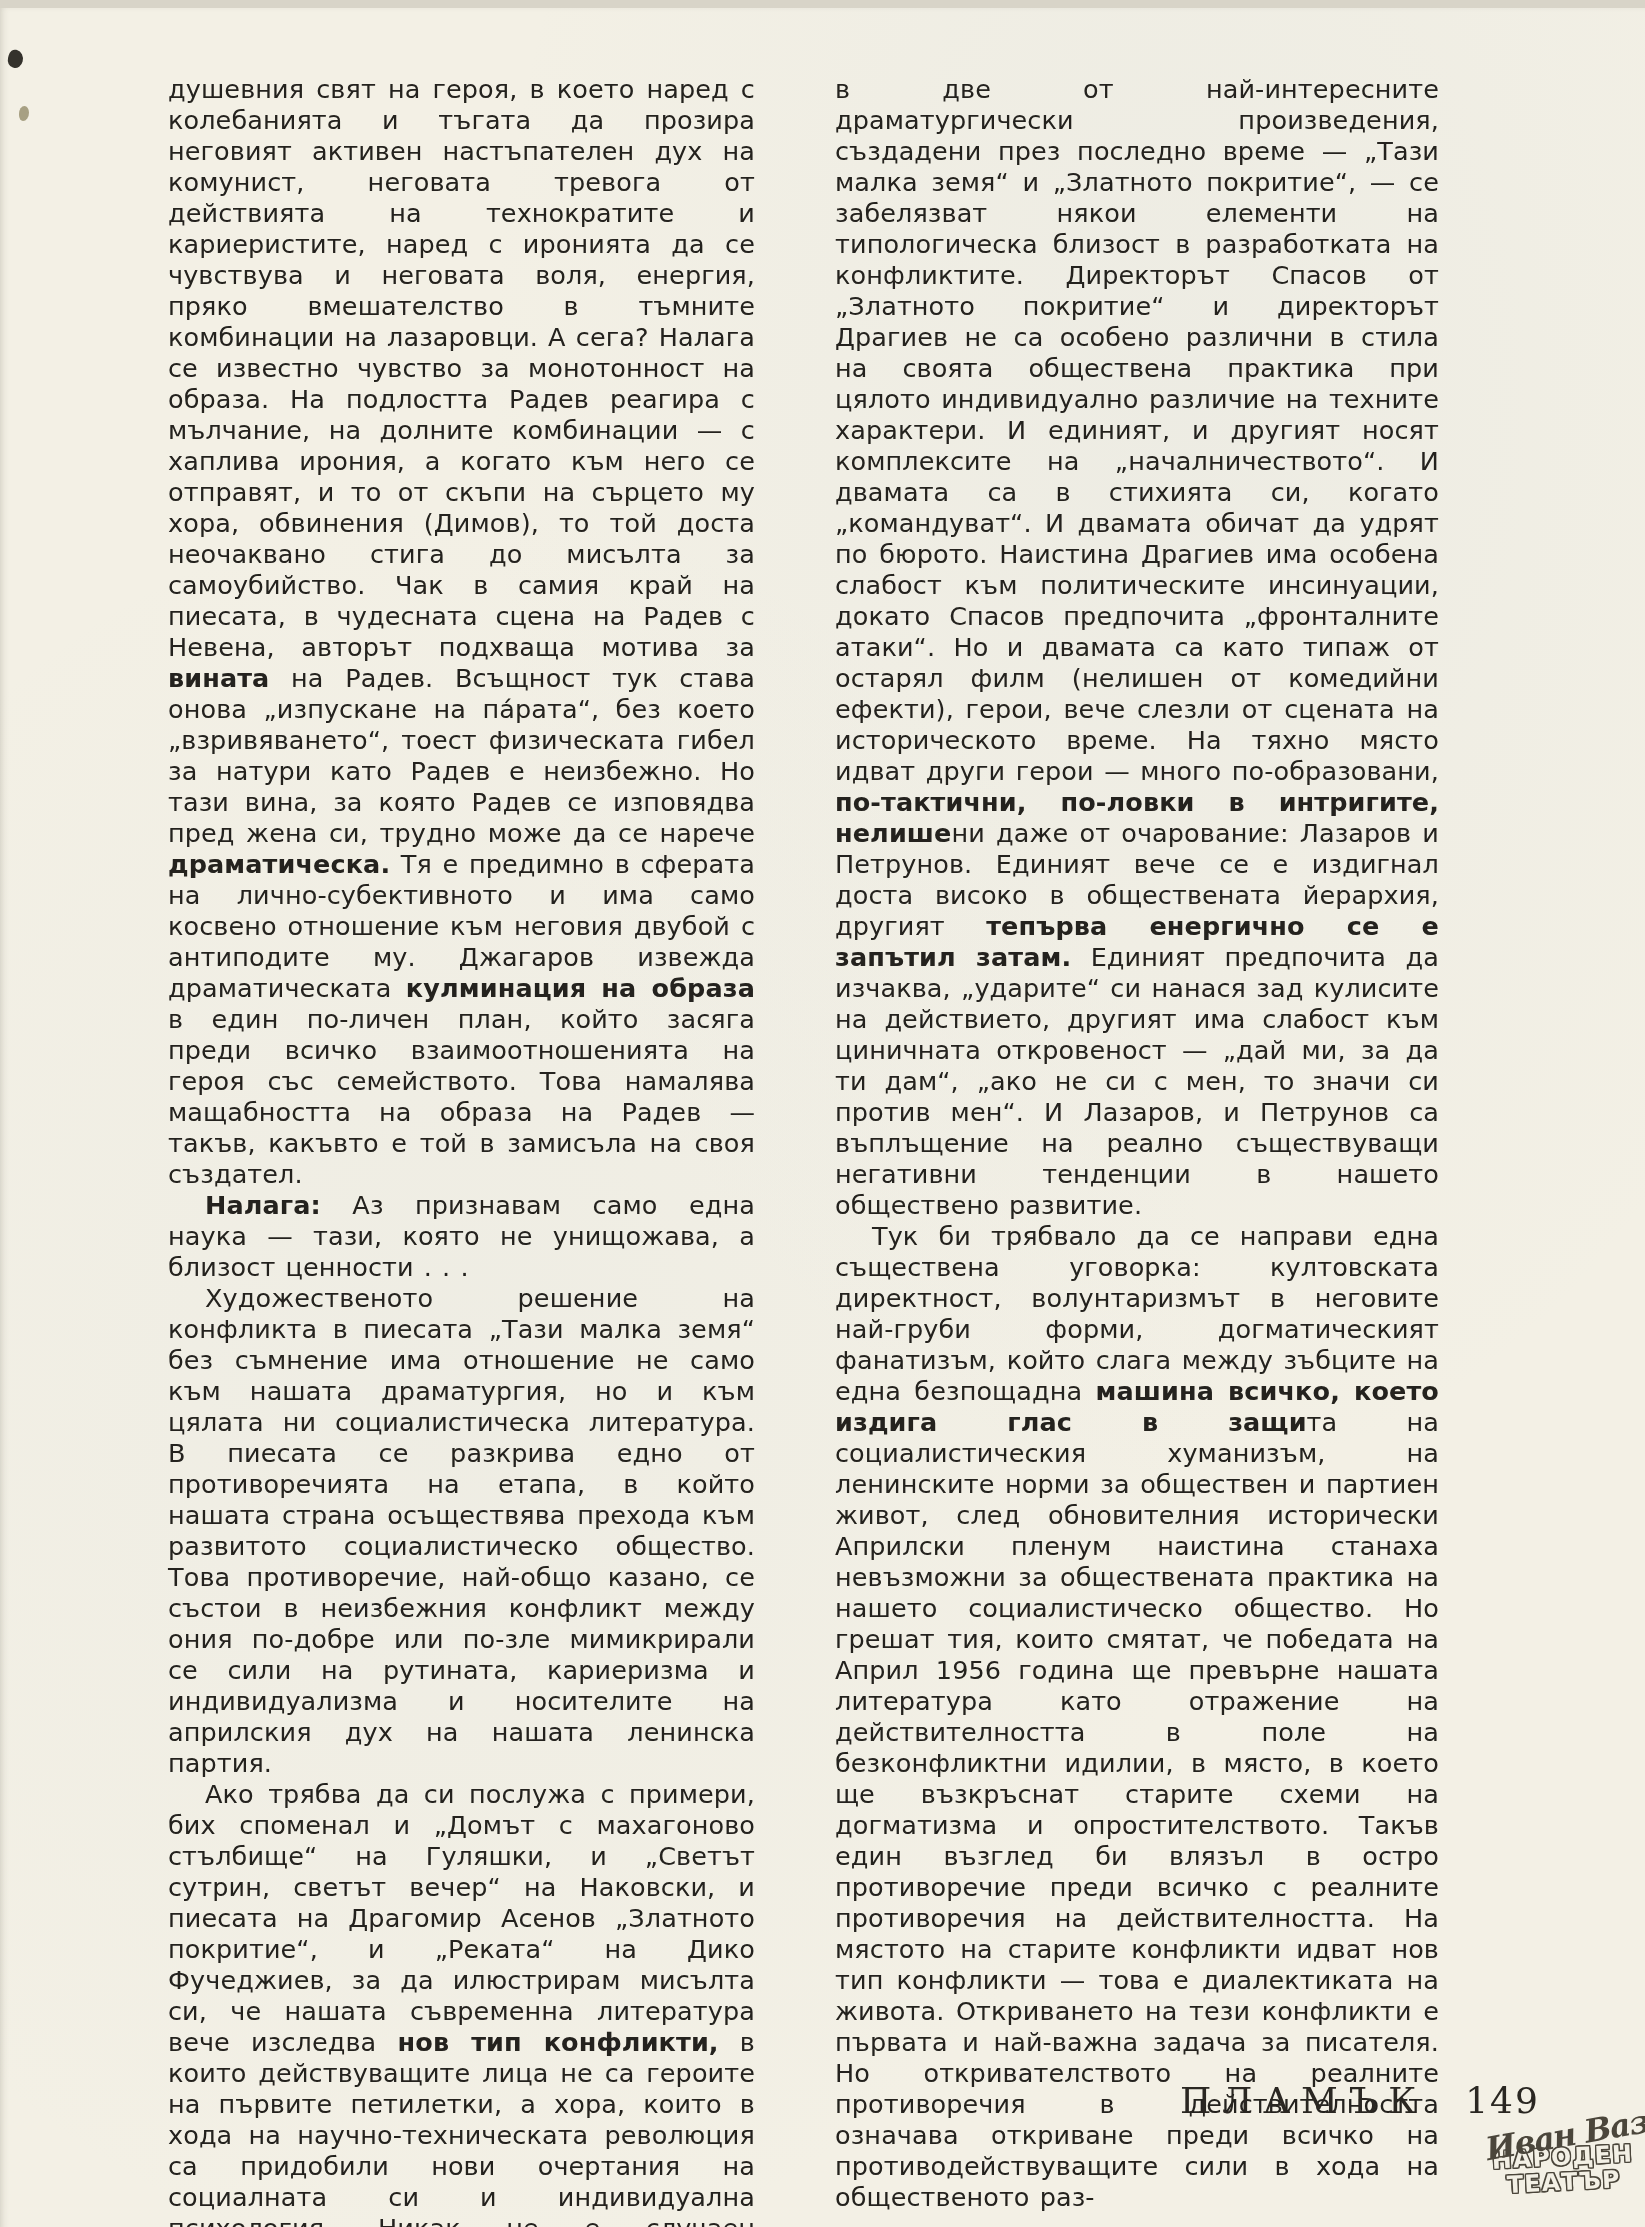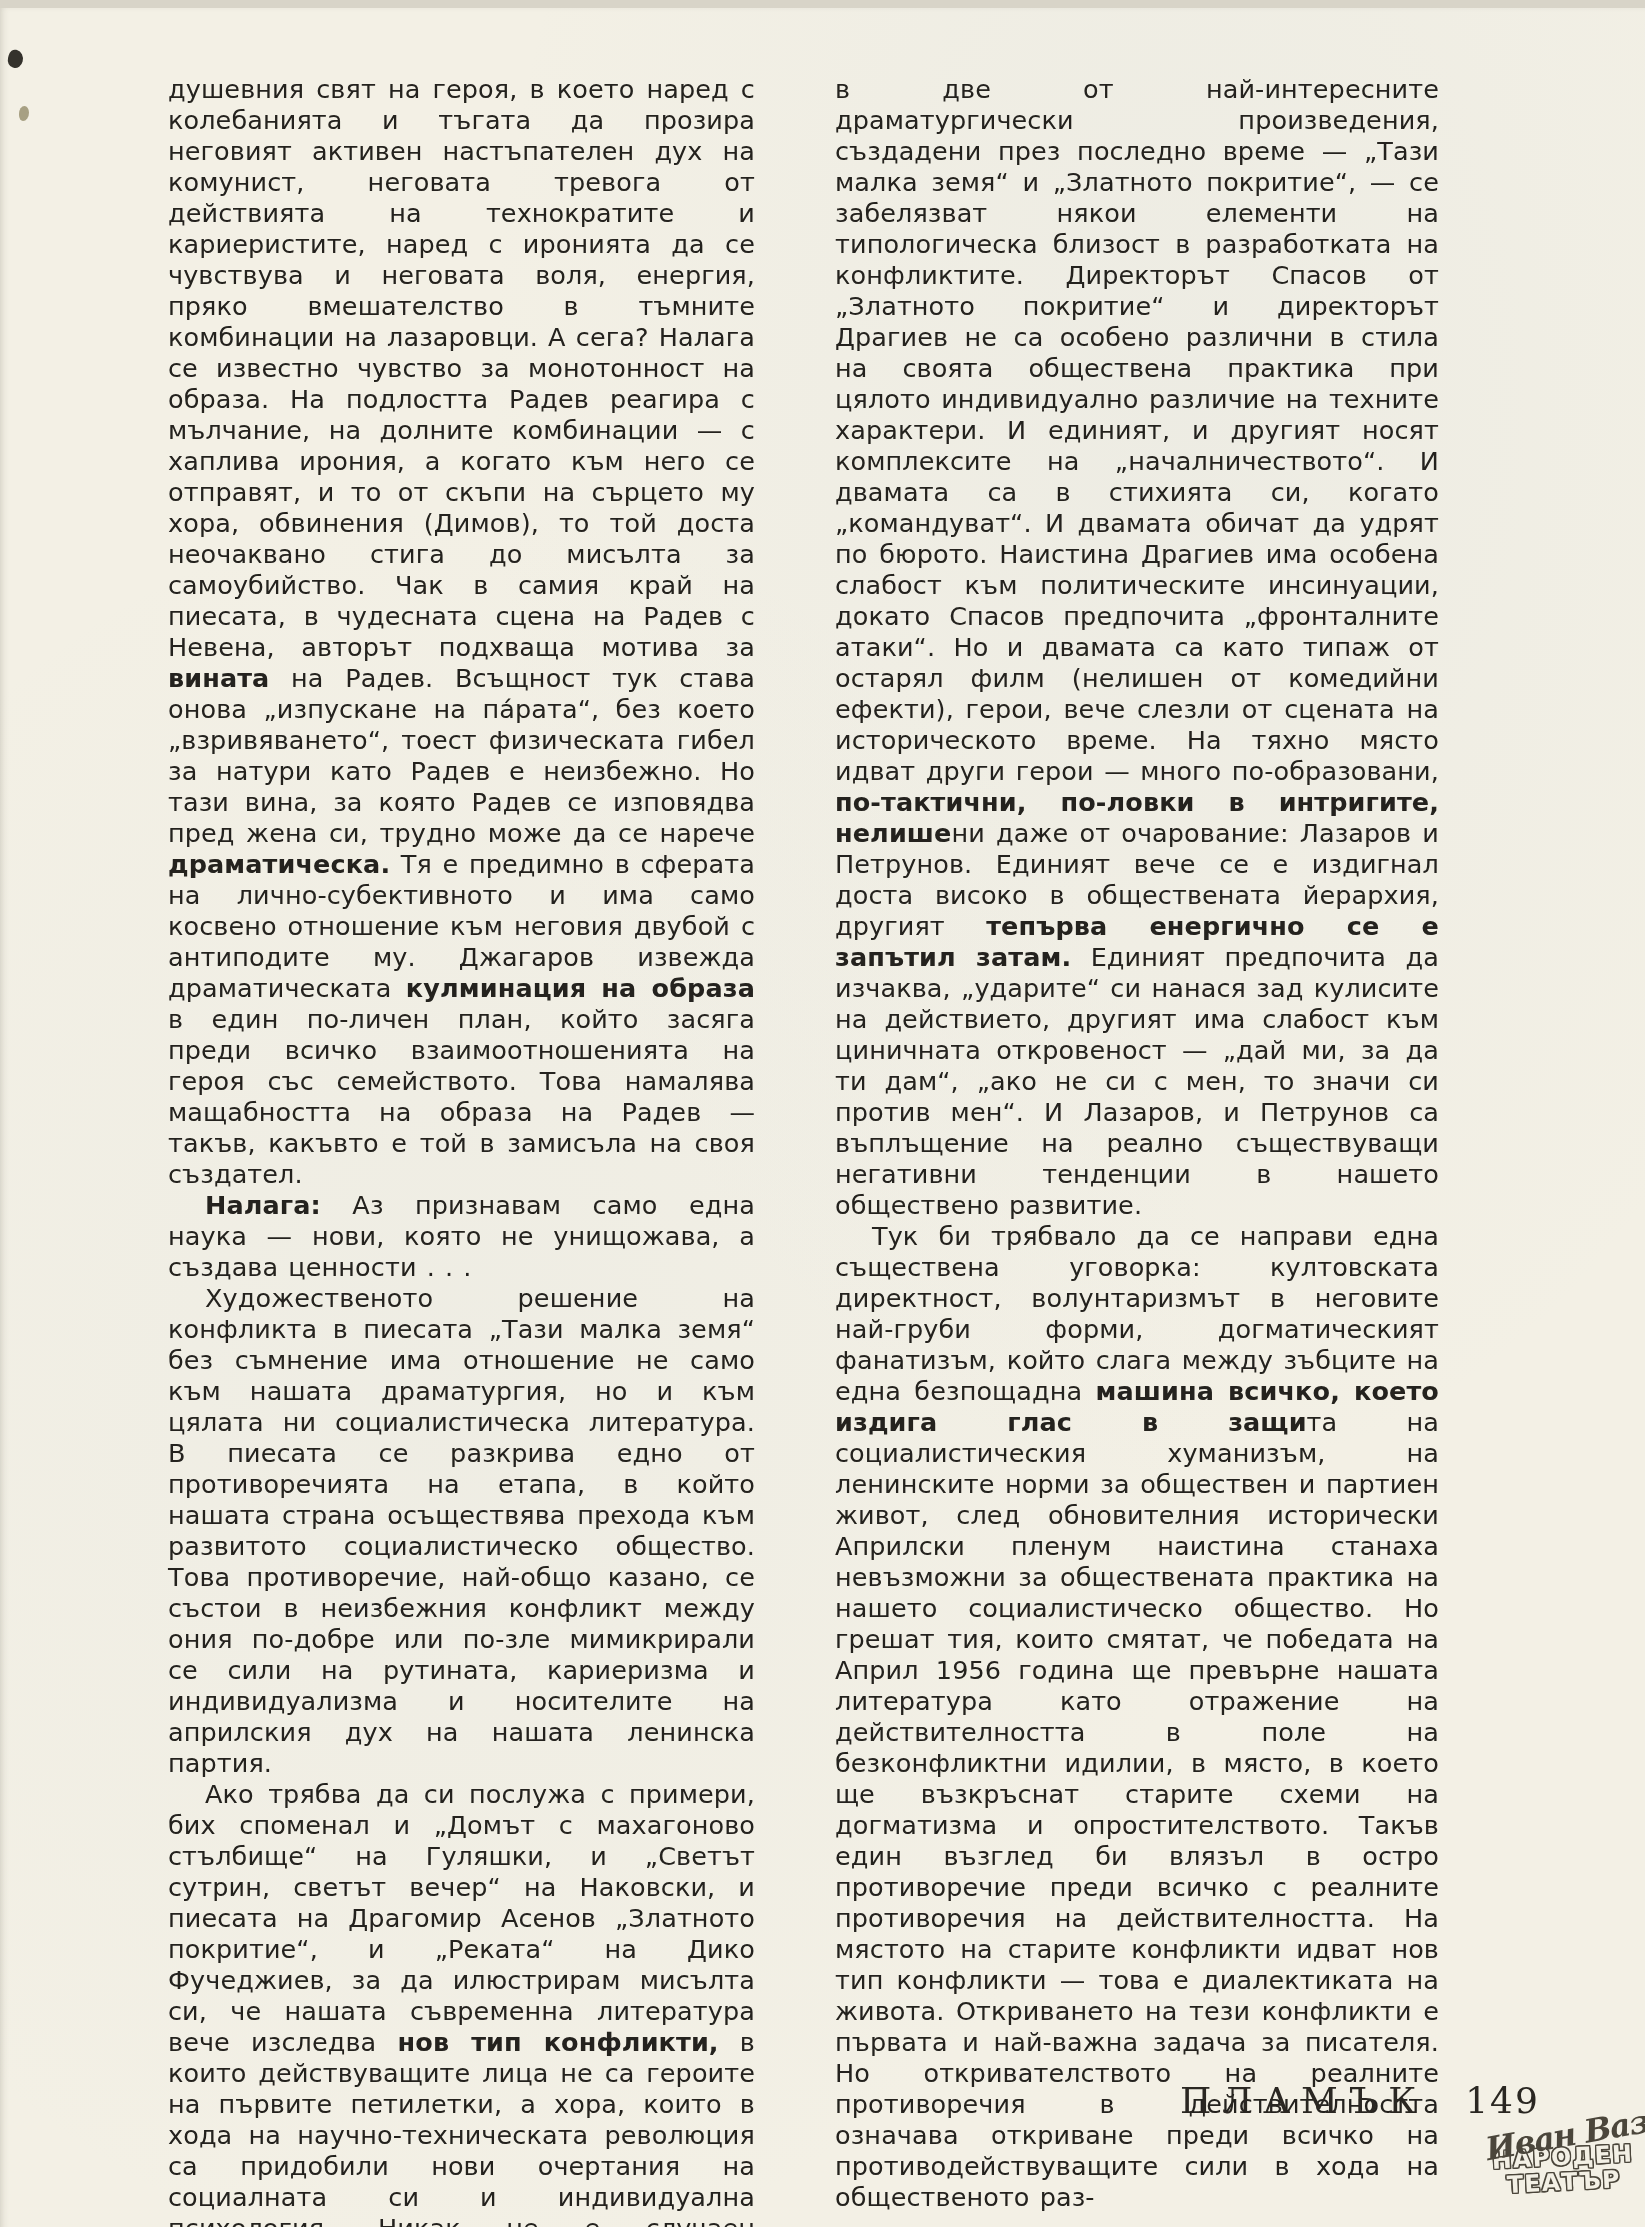--- a/index.html
+++ b/index.html
@@ -97,21 +97,21 @@
 </style>
 </head>
 <body>
 
 <div class="page">
   <div class="ink-spot-1"></div>
   <div class="ink-spot-2"></div>
 
   <div class="col" id="col-left">
       <p><span>душевния свят на героя, в което наред с колебанията и тъгата да прозира неговият активен настъпателен дух на комунист, неговата тревога от действията на технократите и кариеристите, наред с иронията да се чувствува и неговата воля, енергия, пряко вмешателство в тъмните комбинации на лазаровци. А сега? Налага се известно чувство за монотонност на образа. На подлостта Радев реагира с мълчание, на долните комбинации — с хаплива ирония, а когато към него се отправят, и то от скъпи на сърцето му хора, обвинения (Димов), то той доста неочаквано стига до мисълта за самоубийство. Чак в самия край на пиесата, в чудесната сцена на Радев с Невена, авторът подхваща мотива за </span><span class="b">вината</span><span> на Радев. Всъщност тук става онова „изпускане на па́рата“, без което „взривяването“, тоест физическата гибел за натури като Радев е неизбежно. Но тази вина, за която Радев се изповядва пред жена си, трудно може да се нарече </span><span class="b">драматическа.</span><span> Тя е предимно в сферата на лично-субективното и има само косвено отношение към неговия двубой с антиподите му. Джагаров извежда драматическата </span><span class="b">кулминация на образа</span><span> в един по-личен план, който засяга преди всичко взаимоотношенията на героя със семейството. Това намалява мащабността на образа на Радев — такъв, какъвто е той в замисъла на своя създател.</span></p>
-      <p class="indent"><span class="b">Налага:</span><span> Аз признавам само една наука — нови, която не унищожава, а създава ценности . . .</span></p>
+      <p class="indent"><span class="b">Налага:</span><span> Аз признавам само една наука — тази, която не унищожава, а близост ценности . . .</span></p>
       <p class="indent"><span>Художественото решение на конфликта в пиесата „Тази малка земя“ без съмнение има отношение не само към нашата драматургия, но и към цялата ни социалистическа литература. В пиесата се разкрива едно от противоречията на етапа, в който нашата страна осъществява прехода към развитото социалистическо общество. Това противоречие, най-общо казано, се състои в неизбежния конфликт между ония по-добре или по-зле мимикрирали се сили на рутината, кариеризма и индивидуализма и носителите на априлския дух на нашата ленинска партия.</span></p>
       <p class="indent"><span>Ако трябва да си послужа с примери, бих споменал и „Домът с махагоново стълбище“ на Гуляшки, и „Светът сутрин, светът вечер“ на Наковски, и пиесата на Драгомир Асенов „Златното покритие“, и „Реката“ на Дико Фучеджиев, за да илюстрирам мисълта си, че нашата съвременна литература вече изследва </span><span class="b">нов тип конфликти,</span><span> в които действуващите лица не са героите на първите петилетки, а хора, които в хода на научно-техническата революция са придобили нови очертания на социалната си и индивидуална психология. Никак не е случаен например фактът, че</span></p>
     </div>
   <div class="col" id="col-right">
       <p><span>в две от най-интересните драматургически произведения, създадени през последно време — „Тази малка земя“ и „Златното покритие“, — се забелязват някои елементи на типологическа близост в разработката на конфликтите. Директорът Спасов от „Златното покритие“ и директорът Драгиев не са особено различни в стила на своята обществена практика при цялото индивидуално различие на техните характери. И единият, и другият носят комплексите на „началничеството“. И двамата са в стихията си, когато „командуват“. И двамата обичат да удрят по бюрото. Наистина Драгиев има особена слабост към политическите инсинуации, докато Спасов предпочита „фронталните атаки“. Но и двамата са като типаж от остарял филм (нелишен от комедийни ефекти), герои, вече слезли от сцената на историческото време. На тяхно място идват други герои — много по-образовани, </span><span class="b">по-тактични, по-ловки в интригите, нелише</span><span>ни даже от очарование: Лазаров и Петрунов. Единият вече се е издигнал доста високо в обществената йерархия, другият </span><span class="b">тепърва енергично се е запътил затам.</span><span> Единият предпочита да изчаква, „ударите“ си нанася зад кулисите на действието, другият има слабост към циничната откровеност — „дай ми, за да ти дам“, „ако не си с мен, то значи си против мен“. И Лазаров, и Петрунов са въплъщение на реално съществуващи негативни тенденции в нашето обществено развитие.</span></p>
       <p class="indent"><span>Тук би трябвало да се направи една съществена уговорка: култовската директност, волунтаризмът в неговите най-груби форми, догматическият фанатизъм, който слага между зъбците на една безпощадна </span><span class="b">машина всичко, което издига глас в защи</span><span>та на социалистическия хуманизъм, на ленинските норми за обществен и партиен живот, след обновителния исторически Априлски пленум наистина станаха невъзможни за обществената практика на нашето социалистическо общество. Но грешат тия, които смятат, че победата на Април 1956 година ще превърне нашата литература като отражение на действителността в поле на безконфликтни идилии, в място, в което ще възкръснат старите схеми на догматизма и опростителството. Такъв един възглед би влязъл в остро противоречие преди всичко с реалните противоречия на действителността. На мястото на старите конфликти идват нов тип конфликти — това е диалектиката на живота. Откриването на тези конфликти е първата и най-важна задача за писателя. Но откривателството на реалните противоречия в действителността означава откриване преди всичко на противодействуващите сили в хода на общественото раз-</span></p>
     </div>
 
   <div class="footer">
     <span class="journal">ПЛАМЪК</span>

